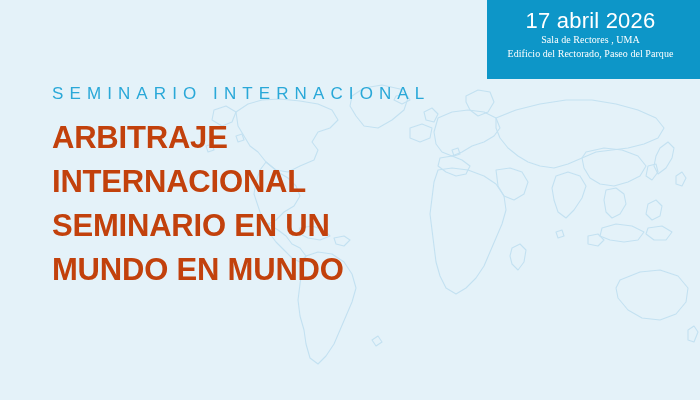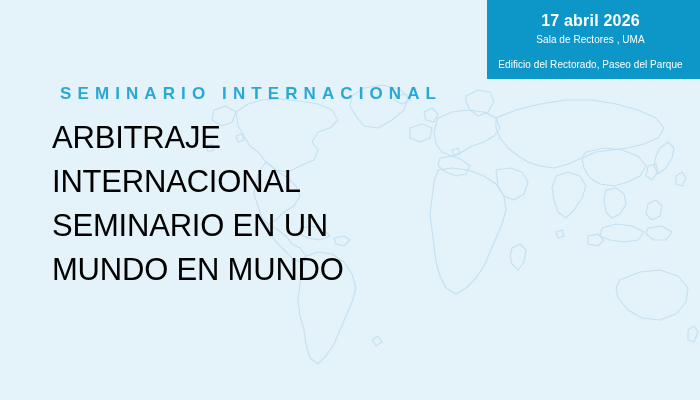--- a/index.html
+++ b/index.html
@@ -51,60 +51,60 @@
     width: 213px;
     height: 79px;
     background: #0d96c8;
     z-index: 3;
     box-sizing: border-box;
     padding: 9px 14px 0 8px;
     text-align: center;
     color: #ffffff;
   }
   #banner-date {
-    font-size: 16px;
-    font-weight: bold;
+    font-size: 22px;
+    font-weight: normal;
     letter-spacing: 0.2px;
     line-height: 24px;
     color: #ffffff;
     white-space: nowrap;
   }
   .banner-sub {
     font-size: 10px;
     font-weight: normal;
     line-height: 14px;
     color: #ffffff;
     white-space: nowrap;
     letter-spacing: 0.05px;
+    font-family: Liberation Serif, serif;
   }
-  #banner-venue { margin-top: 11px; }
+  #banner-venue { margin-top: 0; }
   
   #text-block {
     position: absolute;
     left: 52px;
     top: 83px;
     z-index: 4;
     width: 430px;
   }
   #kicker {
     font-size: 17px;
-    font-weight: bold;
+    font-weight: normal;
     letter-spacing: 6.1px;
     color: #29a8d8;
     line-height: 22px;
     white-space: nowrap;
-    margin-left: 8px;
   }
   #headline {
     margin-top: 11px;
   }
   .headline-line {
     font-size: 31px;
-    font-weight: normal;
-    color: #000000;
+    font-weight: bold;
+    color: #c2410c;
     line-height: 44px;
     letter-spacing: -0.2px;
     white-space: nowrap;
   }
 </style>
 </head>
 <body>
 
 <div id="poster">
 

